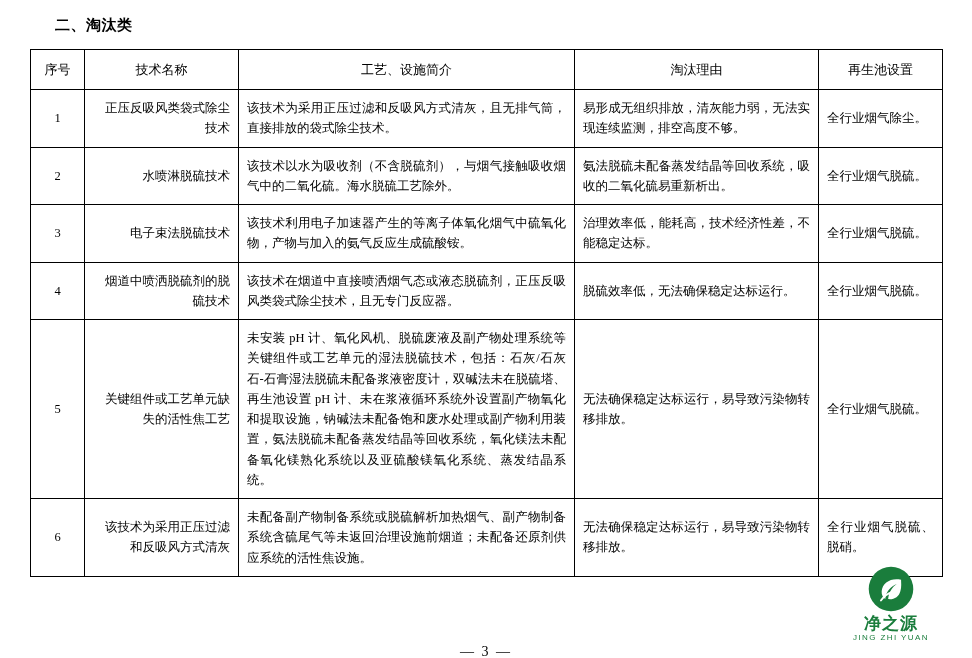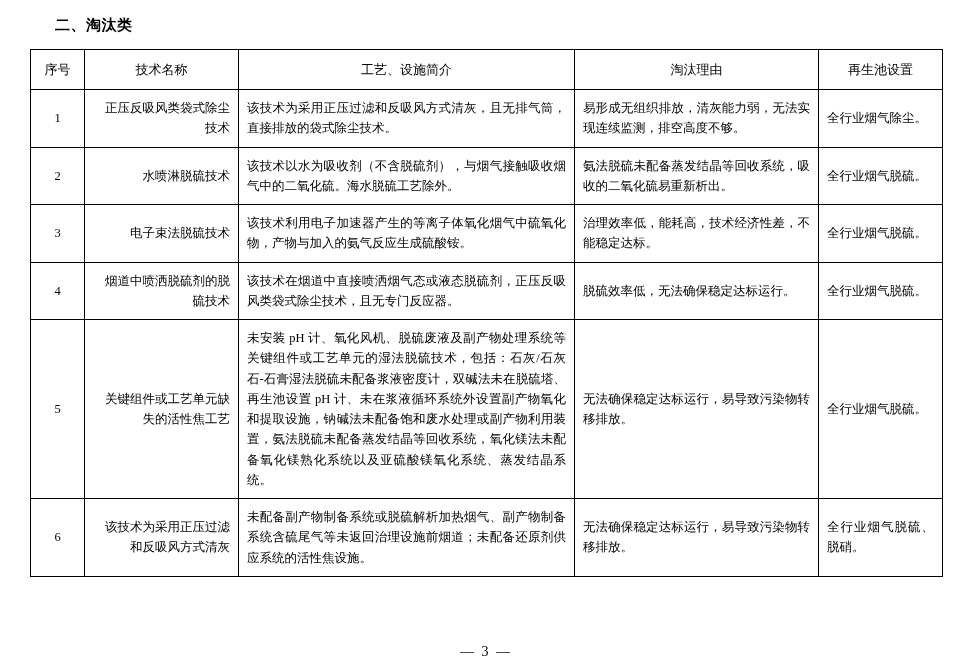--- a/index.html
+++ b/index.html
@@ -173,16 +173,25 @@
       <tr>
         <td class="cell-no">6</td>
         <td class="cell-name">该技术为采用正压过滤和反吸风方式清灰</td>
         <td class="cell-desc">未配备副产物制备系统或脱硫解析加热烟气、副产物制备系统含硫尾气等未返回治理设施前烟道；未配备还原剂供应系统的活性焦设施。</td>
         <td class="cell-reason">无法确保稳定达标运行，易导致污染物转移排放。</td>
         <td class="cell-scope">全行业烟气脱硫、脱硝。</td>
       </tr>
     </tbody>
   </table>
 
+  <div class="logo">
+    <svg class="logo-mark" viewBox="0 0 64 64">
+      <circle cx="32" cy="32" r="31" fill="#1a7d3c"></circle>
+      <path d="M46 19c-14 -3 -26 4 -27 16c-0.4 5 2 9 5 11c1 -11 8 -18 16 -21c-6 4 -11 11 -12 21c8 1 15 -3 17 -11c2 -6 1 -12 1 -16z" fill="#ffffff"></path>
+      <path d="M18 48c4 -6 10 -10 16 -12" stroke="#ffffff" stroke-width="2.5" fill="none" stroke-linecap="round"></path>
+    </svg>
+    <div class="logo-cn">净之源</div>
+    <div class="logo-en">JING ZHI YUAN</div>
+  </div>
 
   <div class="footer-pageno">— 3 —</div>
 
 </div>
 
 </body></html>

